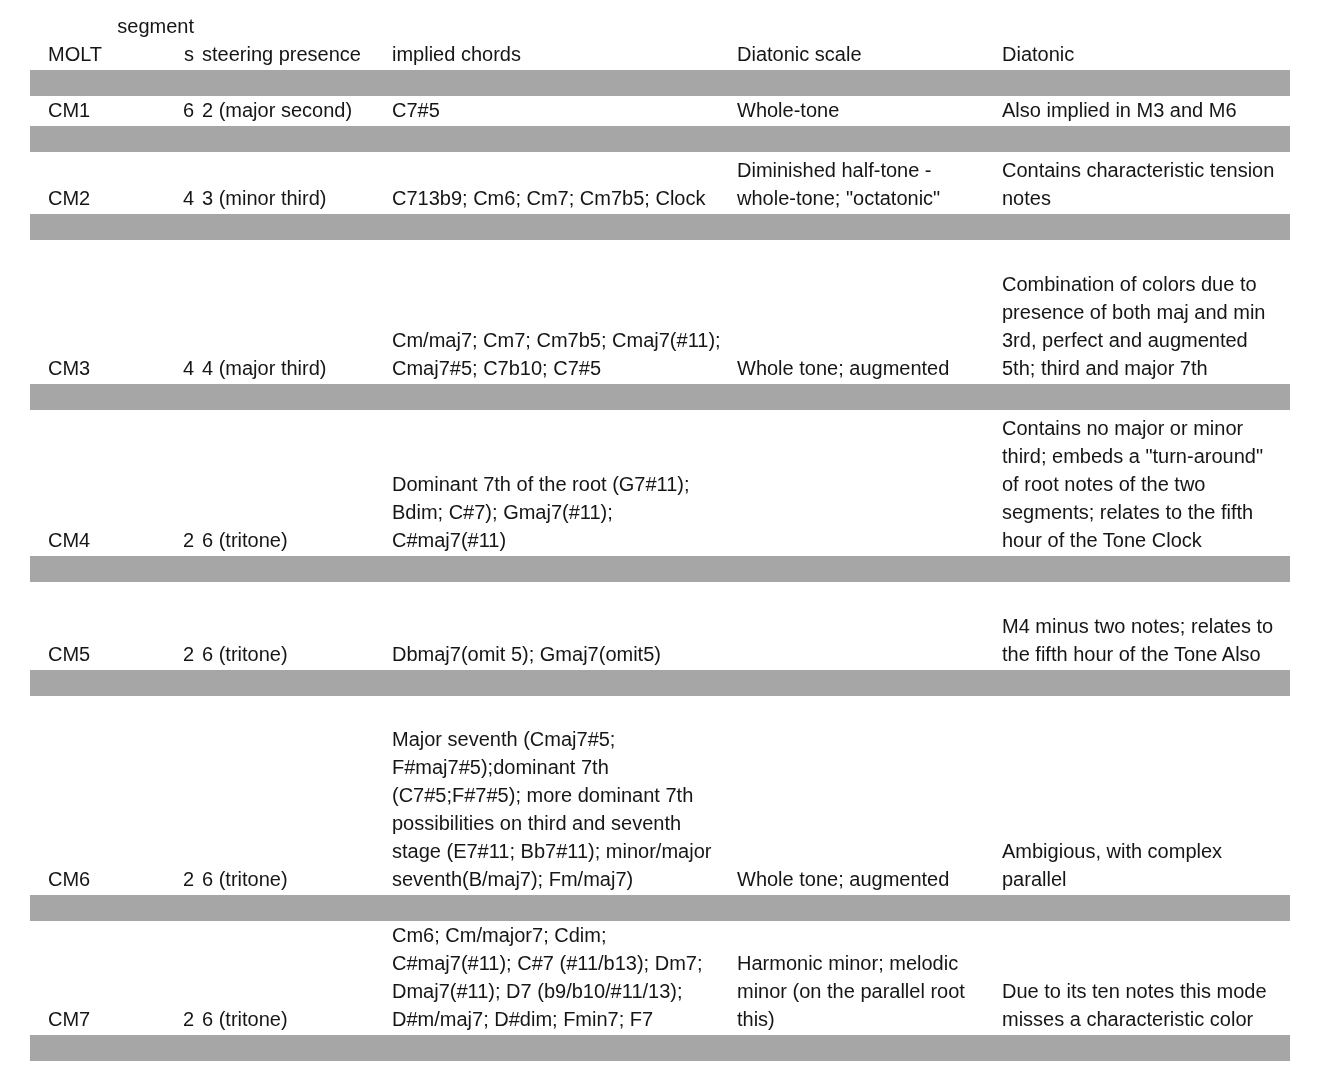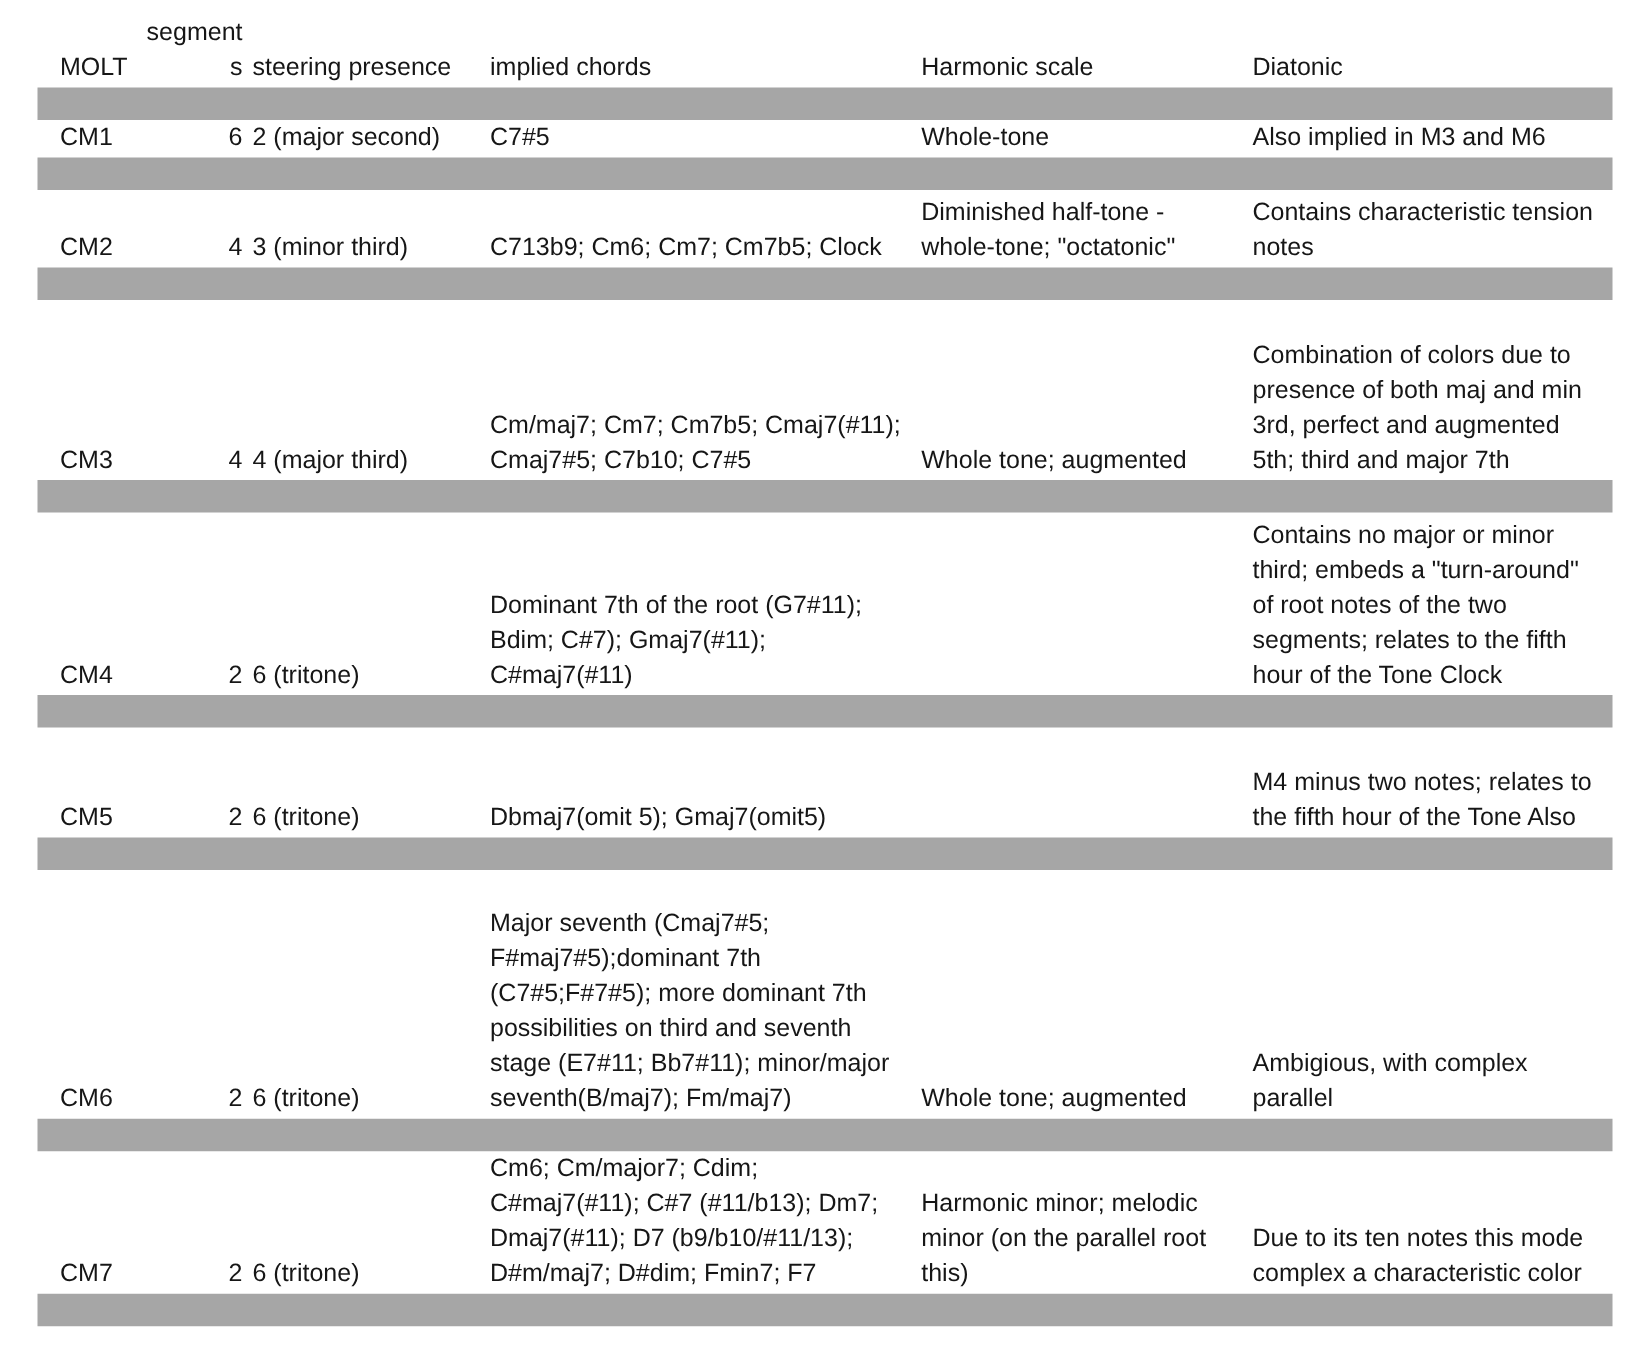--- a/index.html
+++ b/index.html
@@ -56,21 +56,21 @@
     <col style="width:345px">
     <col style="width:265px">
     <col style="width:290px">
   </colgroup>
   <thead>
     <tr>
       <th class="c-molt">MOLT</th>
       <th class="c-seg">segments</th>
       <th>steering presence</th>
       <th>implied chords</th>
-      <th>Harmonic scale</th>
+      <th>Diatonic scale</th>
       <th>Diatonic</th>
     </tr>
   </thead>
   <tbody>
     <tr class="sep">
         <td colspan="6"></td>
       </tr>
 
     <tr class="r1">
       <td class="c-molt">CM1</td>
@@ -143,19 +143,19 @@
     <tr class="sep">
         <td colspan="6"></td>
       </tr>
 
     <tr class="r7">
       <td class="c-molt">CM7</td>
       <td class="c-seg">2</td>
       <td>6 (tritone)</td>
       <td>Cm6; Cm/major7; Cdim; C#maj7(#11); C#7 (#11/b13); Dm7; Dmaj7(#11); D7 (b9/b10/#11/13); D#m/maj7; D#dim; Fmin7; F7</td>
       <td>Harmonic minor; melodic minor (on the parallel root this)</td>
-      <td>Due to its ten notes this mode complex a characteristic color</td>
+      <td>Due to its ten notes this mode misses a characteristic color</td>
     </tr>
     <tr class="sep">
         <td colspan="6"></td>
       </tr>
   </tbody>
 </table>
 
 </body></html>

